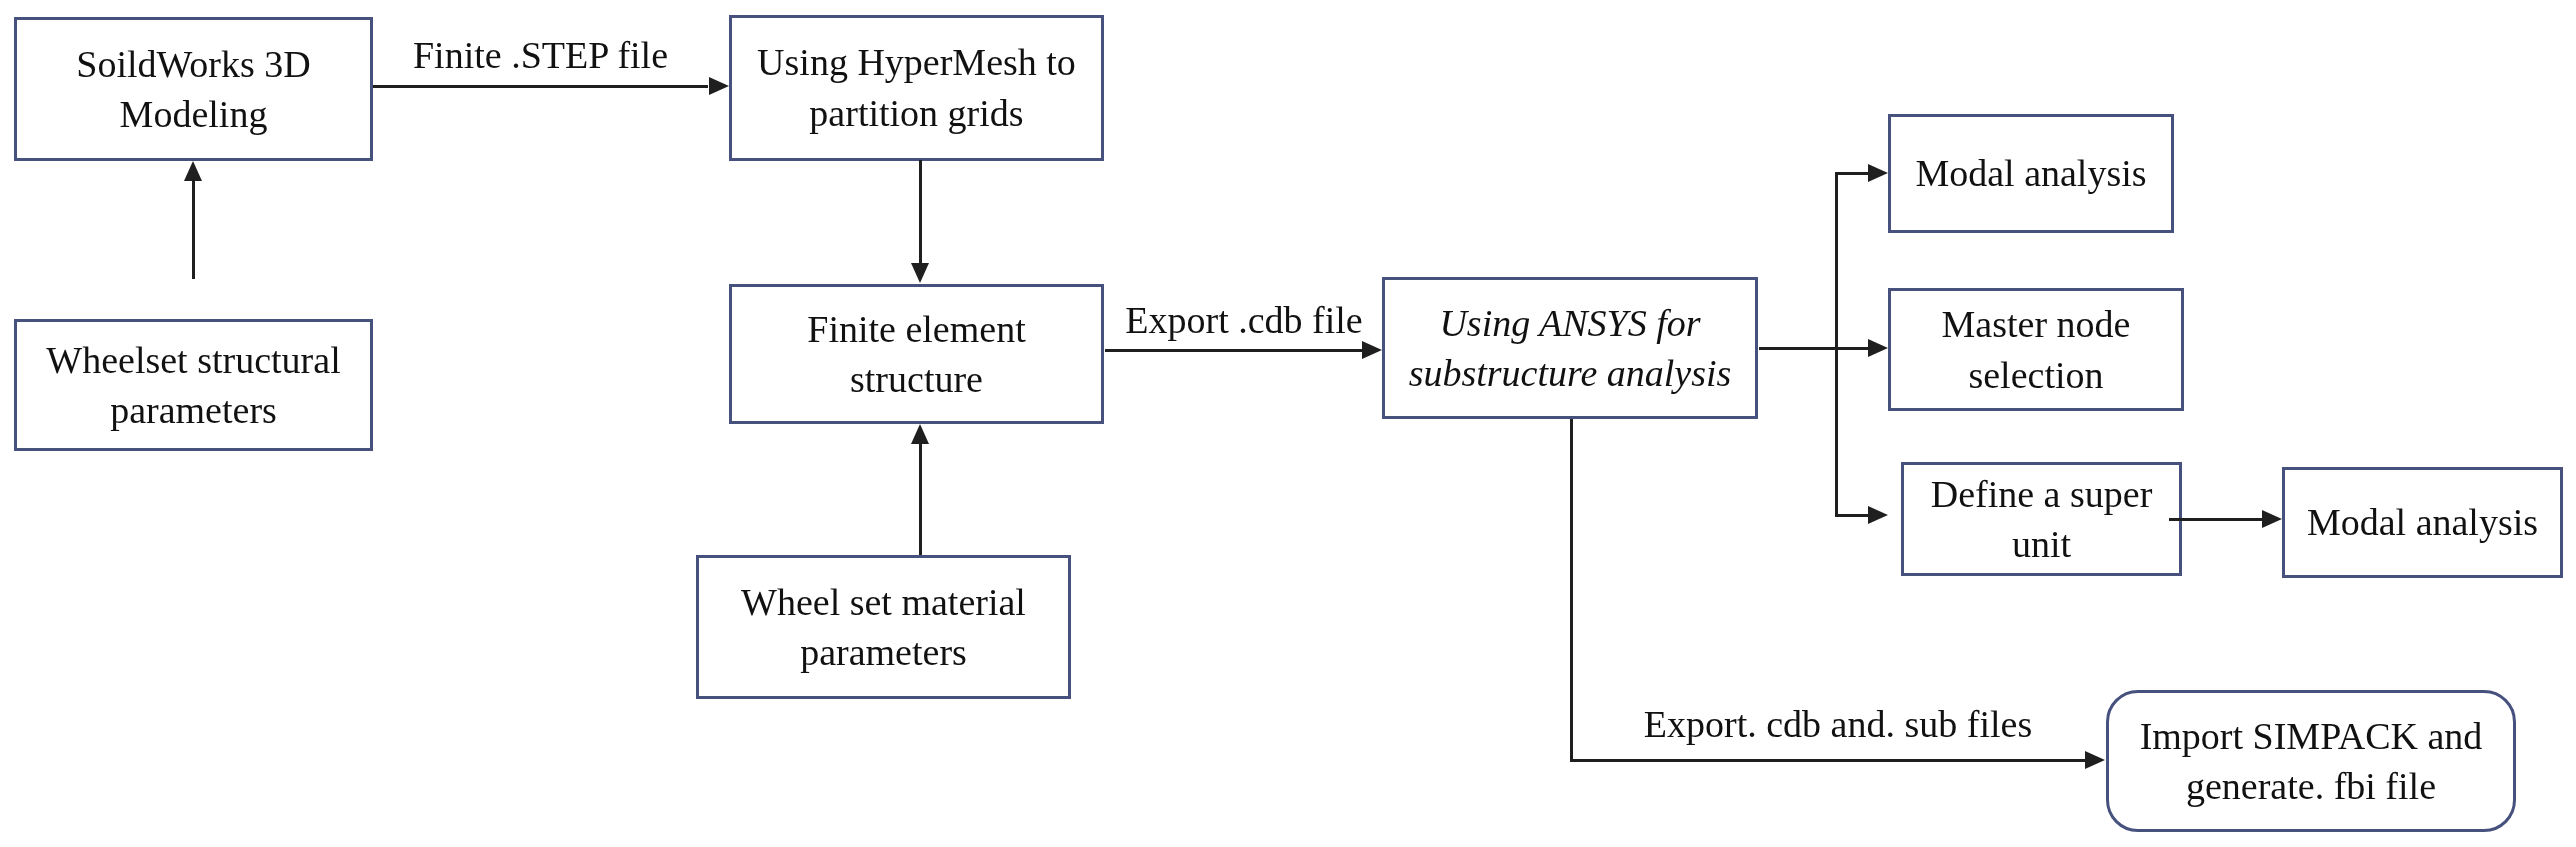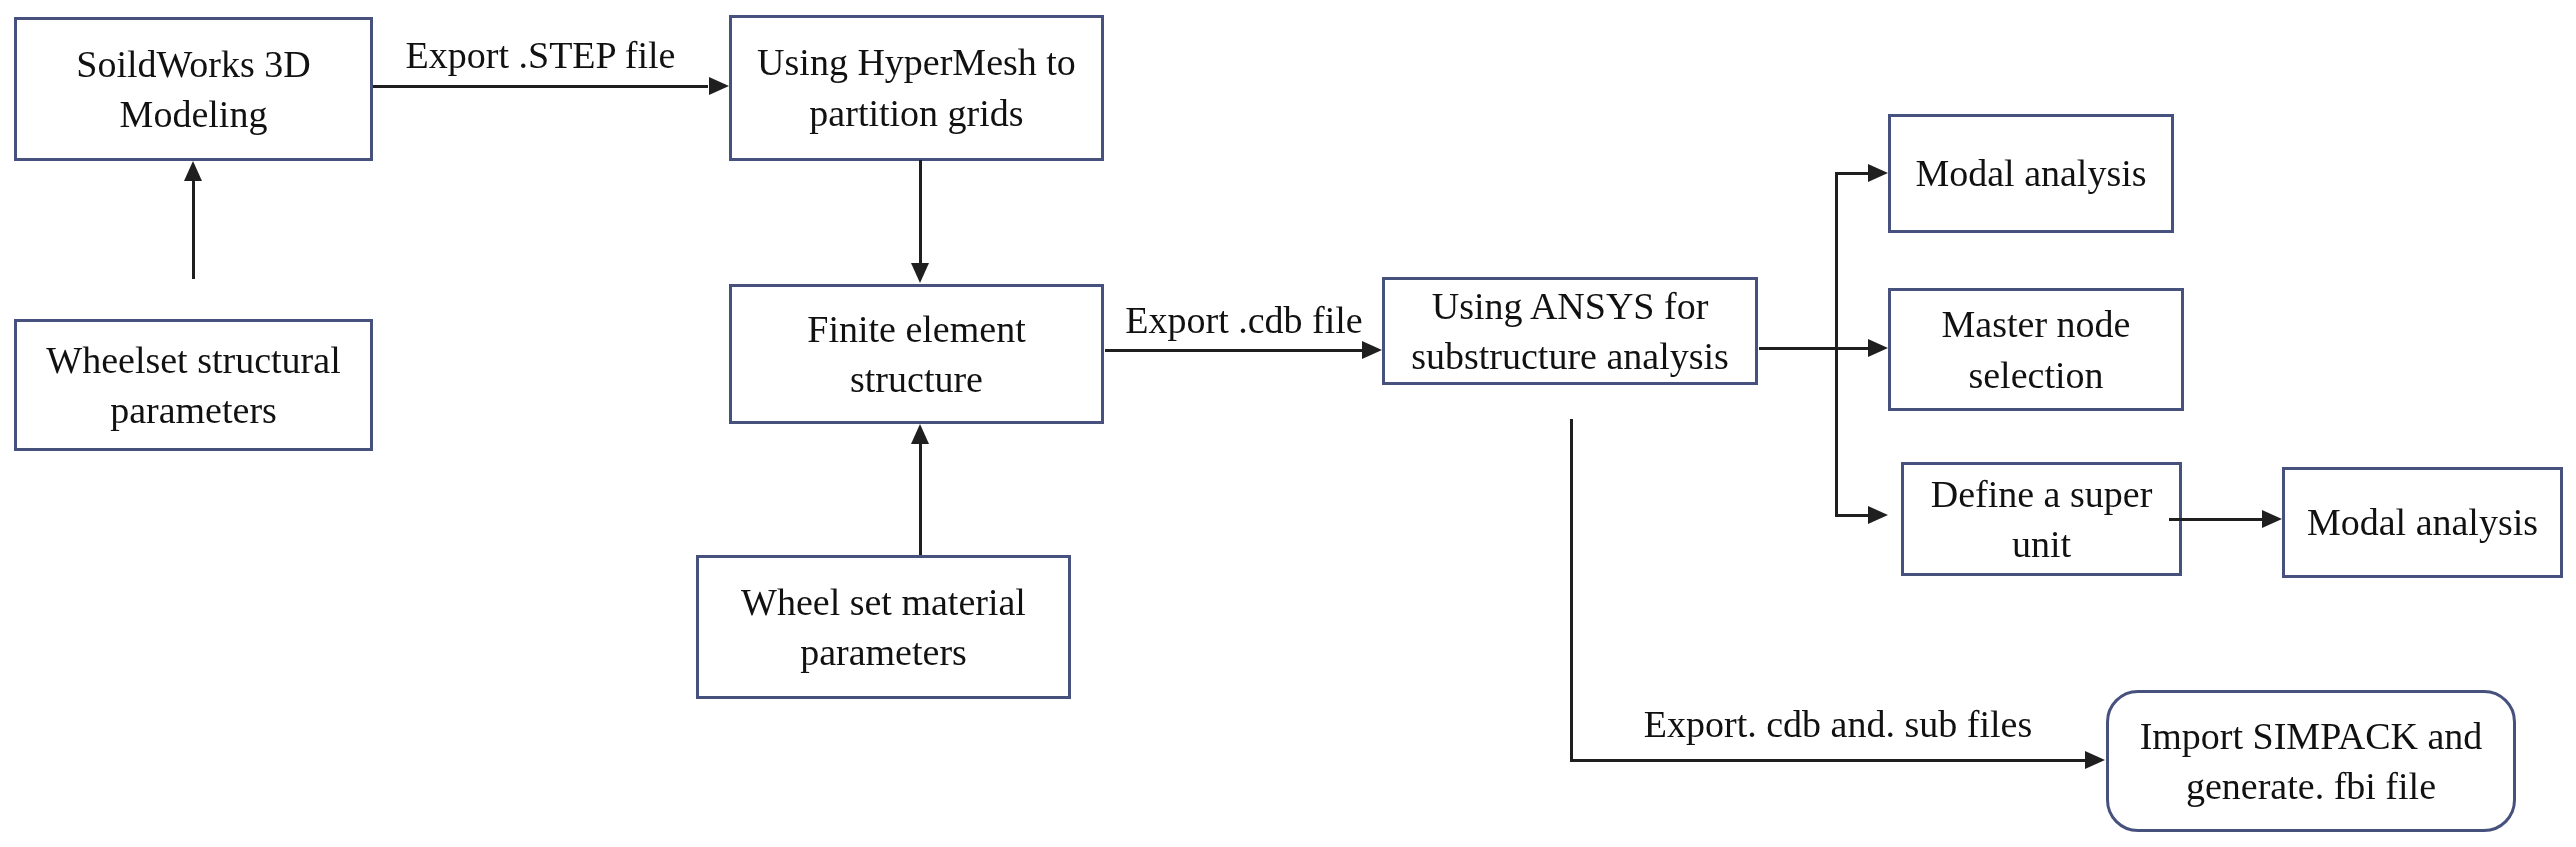--- a/index.html
+++ b/index.html
@@ -64,37 +64,37 @@
 
   <div class="node" style="left:729px; top:284px; width:375px; height:140px;">Finite element
 structure</div>
 
   <div class="node" style="left:729px; top:14.6px; width:375px; height:146px;">Using HyperMesh to
 partition grids</div>
 
   <div class="node" style="left:696px; top:555px; width:375px; height:144px;">Wheel set material
 parameters</div>
 
-  <div class="node" style="left:1382px; top:277px; width:376px; height:108px;">Using ANSYS for
+  <div class="node" style="left:1382px; top:277px; width:376px; height:142px;font-style:italic;">Using ANSYS for
 substructure analysis</div>
 
   <div class="node" style="left:1888px; top:114px; width:286px; height:119px;">Modal analysis</div>
 
   <div class="node" style="left:1888px; top:288px; width:296px; height:123px;">Master node
 selection</div>
 
   <div class="node" style="left:1888px; top:462px; width:281px; height:114px;margin-left:13px;">Define a super
 unit</div>
 
   <div class="node" style="left:2282px; top:467px; width:281px; height:111px;">Modal analysis</div>
 
   <div class="node" style="left:2106px; top:690px; width:410px; height:142px;border-radius:32px;">Import SIMPACK and
 generate. fbi file</div>
 
-  <div class="edge-label" style="left:373px; top:32px; width:335px;">Export .STEP file</div>
+  <div class="edge-label" style="left:373px; top:32px; width:335px;">Finite .STEP file</div>
 
   <div class="edge-label" style="left:1571px; top:701px; width:534px;">Export. cdb and. sub files</div>
 
   <div class="edge-label" style="left:1105px; top:297px; width:278px;">Export .cdb file</div>
 
   <div class="line" style="left:192px; top:180px; width:2.9px; height:99px;"></div>
   <div class="ah up" style="left:184px; top:161px;"></div>
 
   <div class="line" style="left:373px; top:85px; width:335px; height:2.9px;"></div>
   <div class="ah right" style="left:709px; top:77px;"></div>

